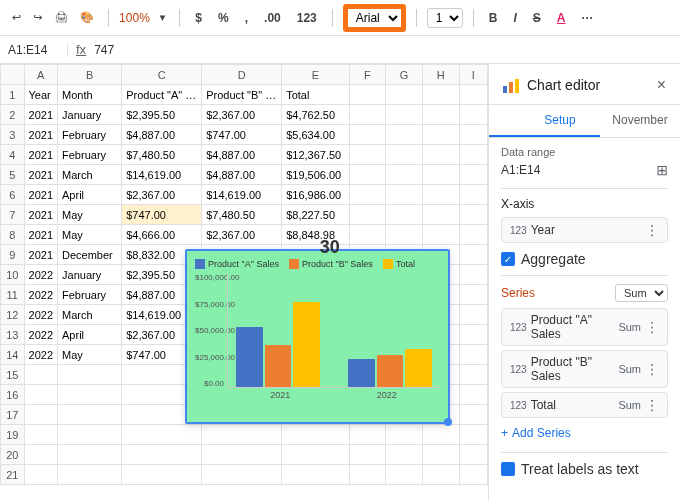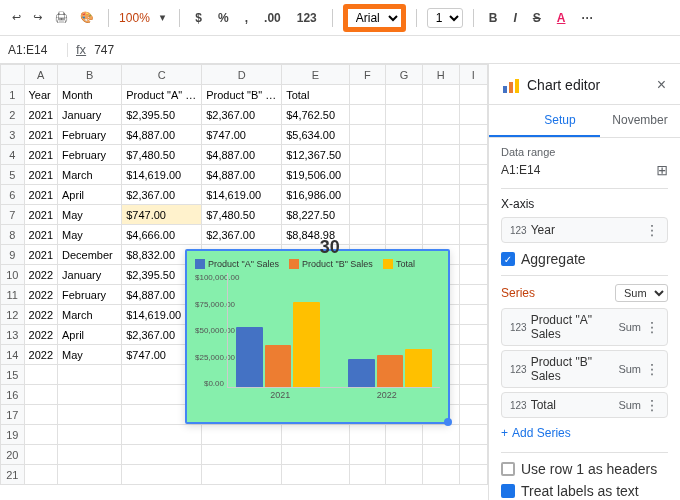--- a/index.html
+++ b/index.html
@@ -818,24 +818,20 @@
           <span class="three-dots">⋮</span>
         </div>
       </div>
       <div class="add-series-btn">
         <span>+</span>
         <span>Add Series</span>
       </div>
       <div class="divider"></div>
       <div class="options-section">
         <div class="option-row">
-          <div class="checkbox-unchecked"></div>
-          <span class="checkbox-label">Use row 1 as headers</span>
-        </div>
-        <div class="option-row">
           <div class="checkbox">
             
           </div>
           <span class="checkbox-label">Treat labels as text</span>
         </div>
       </div>
     </div>
   </div>
 </div>
 

